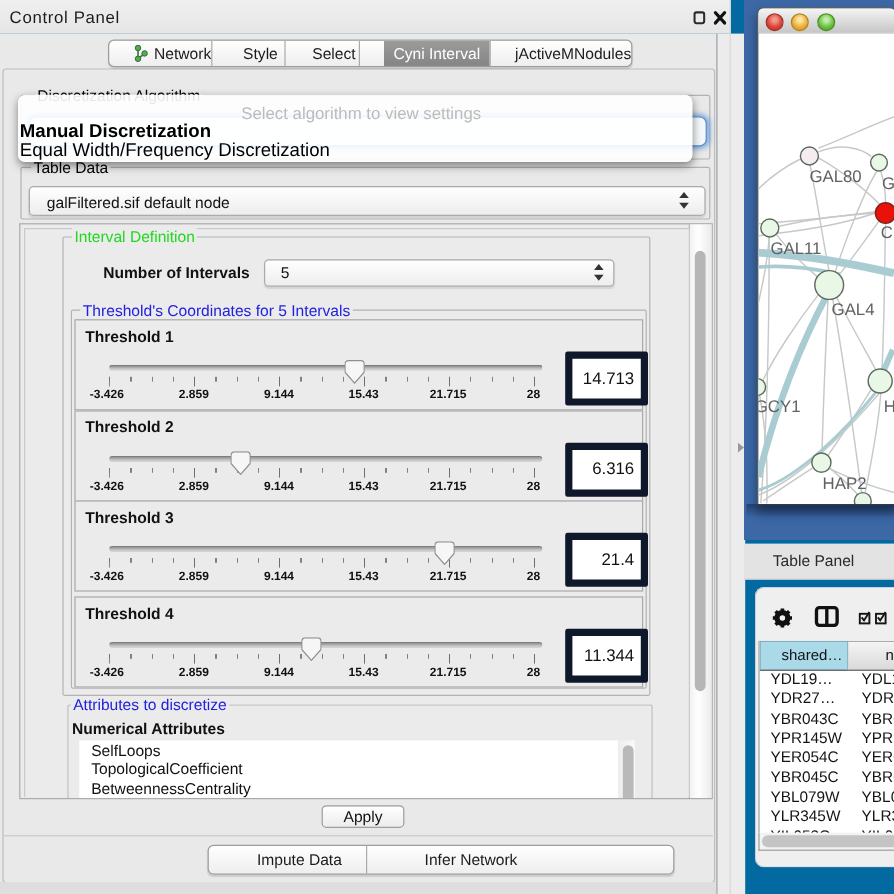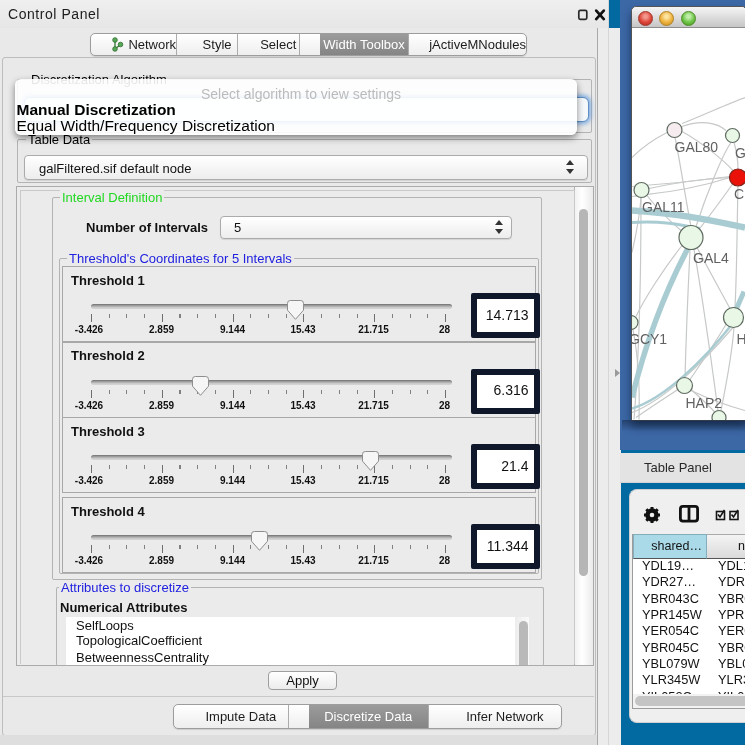--- a/index.html
+++ b/index.html
@@ -78,21 +78,21 @@
       <svg width="13" height="16" viewBox="0 0 13 16" style="margin-right:4px;">
         <line x1="4" y1="3" x2="4" y2="12" stroke="#3e7d3e" stroke-width="1.4"></line>
         <line x1="4" y1="12" x2="9" y2="8" stroke="#3e7d3e" stroke-width="1.4"></line>
         <circle cx="4" cy="3" r="2.3" fill="#57a957" stroke="#2f6b2f" stroke-width="0.8"></circle>
         <circle cx="4" cy="12" r="2.3" fill="#57a957" stroke="#2f6b2f" stroke-width="0.8"></circle>
         <circle cx="9.5" cy="7.5" r="2.3" fill="#57a957" stroke="#2f6b2f" stroke-width="0.8"></circle>
       </svg>
       Network</div>
     <div class="s" style="width:56px;">Style</div>
     <div class="s" style="width:59px;">Select</div>
-    <div class="s sel" style="width:125px;">Width Toolbox</div>
+    <div class="s sel" style="width:125px;">Cyni Interval</div>
     <div class="s" style="width:102px;">jActiveMNodules</div>
   </div>
 
   <div class="abs group" style="left:17px;top:79px;width:573px;height:52px;">
     <span class="gtitle" style="left:11px;">Discretization Algorithm</span>
   </div>
   <div class="abs" style="left:24px;top:97px;width:563px;height:23px;border-radius:6px;background:#f5f8fb;border:1px solid #5d8fc6;box-shadow:0 0 4px 2px rgba(90,150,220,0.75);"></div>
 
   <div class="abs group" style="left:17px;top:139px;width:573px;height:42px;">
     <span class="gtitle" style="left:8px;">Table Data</span>
@@ -219,21 +219,20 @@
   </div>
   <div class="abs" style="left:515px;top:617px;width:14px;height:48px;background:linear-gradient(90deg,#ededed,#fafafa);">
     <div style="position:absolute;left:4px;top:4px;width:9px;height:44px;background:#b9b9b9;border-radius:5px 5px 0 0;"></div>
   </div>
 
   <div class="abs" style="left:3px;top:696px;width:591px;height:1px;background:#c8c8c8;"></div>
   <div class="btn" style="left:268px;top:671px;width:67px;height:17px;line-height:17px;">Apply</div>
 
   <div class="abs seg bottabs">
     <div class="s" style="width:112px;">Impute Data</div>
-    <div class="s sel" style="width:142px;">Discretize Data</div>
     <div class="s" style="width:133px;">Infer Network</div>
   </div>
   <div class="abs" style="left:0px;top:735px;width:597px;height:10px;background:#dedede;"></div>
 
   <div class="abs divider"></div>
   <div class="abs" style="left:608px;top:0;width:1px;height:745px;background:#d6d6d6;"></div>
   <div class="abs bluezone"></div>
   <div class="abs netwin">
     <svg style="position:absolute;left:0;top:20px;" width="113" height="393" viewBox="632 26.5 113 393">
       <g fill="none" stroke="#c6c9c8" stroke-width="1.2">

